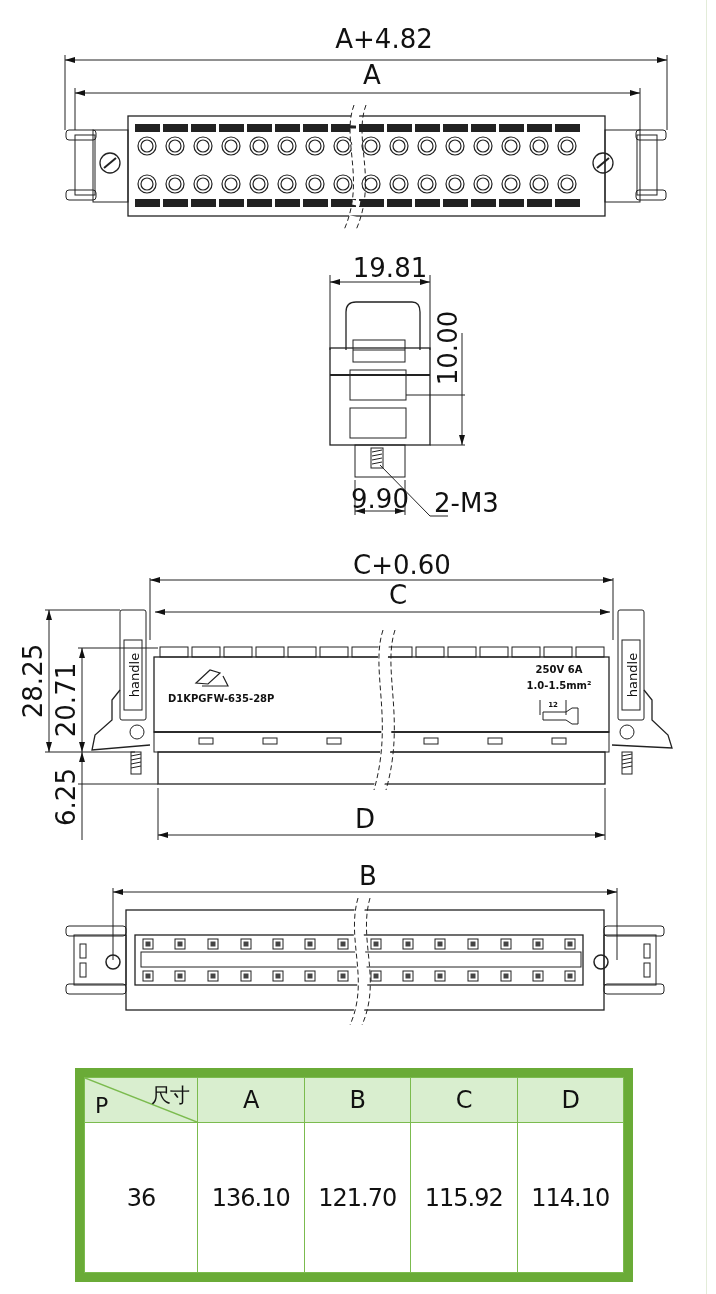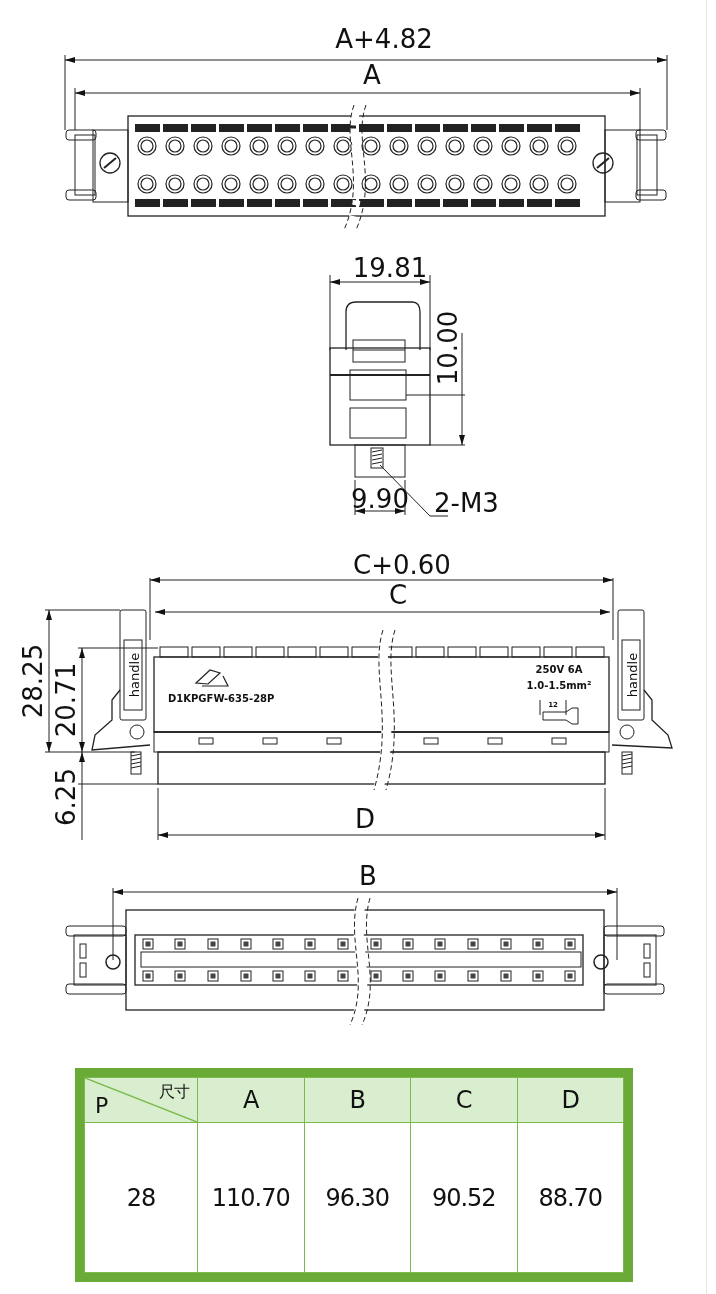--- a/index.html
+++ b/index.html
@@ -8,21 +8,21 @@
   svg{position:absolute;left:0;top:0;}
   .dim{font-family:"DejaVu Sans",sans-serif;fill:#111;}
   .tbl-wrap{position:absolute;left:75px;top:1068px;width:558px;height:214px;background:#6aab37;box-sizing:border-box;padding:9px;}
   table{border-collapse:collapse;width:100%;height:100%;table-layout:fixed;background:#fff;}
   td,th{border:1.5px solid #7bbb4e;text-align:center;font-family:"DejaVu Sans","Liberation Sans",sans-serif;font-weight:normal;font-size:24px;color:#111;letter-spacing:-1px;padding:0;}
   thead th{background:#d9eecf;height:44px;}
   tbody tr:nth-child(2) td{background:#d9eecf;}
   .corner{position:relative;}
   .corner .diag{position:absolute;left:0;top:0;width:100%;height:100%;}
   .corner .p{position:absolute;left:10px;bottom:4px;font-size:22px;}
-  .corner .dim-label{position:absolute;right:8px;top:4px;font-size:16px;}
+  .corner .dim-label{position:absolute;right:8px;top:4px;font-size:20px;}
   col.c0{width:113px;}
 </style>
 </head>
 <body>
 
 <div class="rule"></div>
 
 <svg width="716" height="1060" viewBox="0 0 716 1060">
   <defs>
     <marker id="arr" viewBox="0 0 10 6" refX="10" refY="3" markerWidth="10" markerHeight="6" orient="auto-start-reverse">
@@ -386,21 +386,21 @@
           <span class="dim-label">尺寸</span>
         </th>
         <th>A</th>
         <th>B</th>
         <th>C</th>
         <th>D</th>
       </tr>
     </thead>
     <tbody>
       <tr>
-        <td>28</td>
-        <td>110.70</td>
-        <td>96.30</td>
-        <td>90.52</td>
-        <td>88.70</td>
+        <td>36</td>
+        <td>136.10</td>
+        <td>121.70</td>
+        <td>115.92</td>
+        <td>114.10</td>
       </tr>
     </tbody>
   </table>
 </div>
 
 </body></html>

